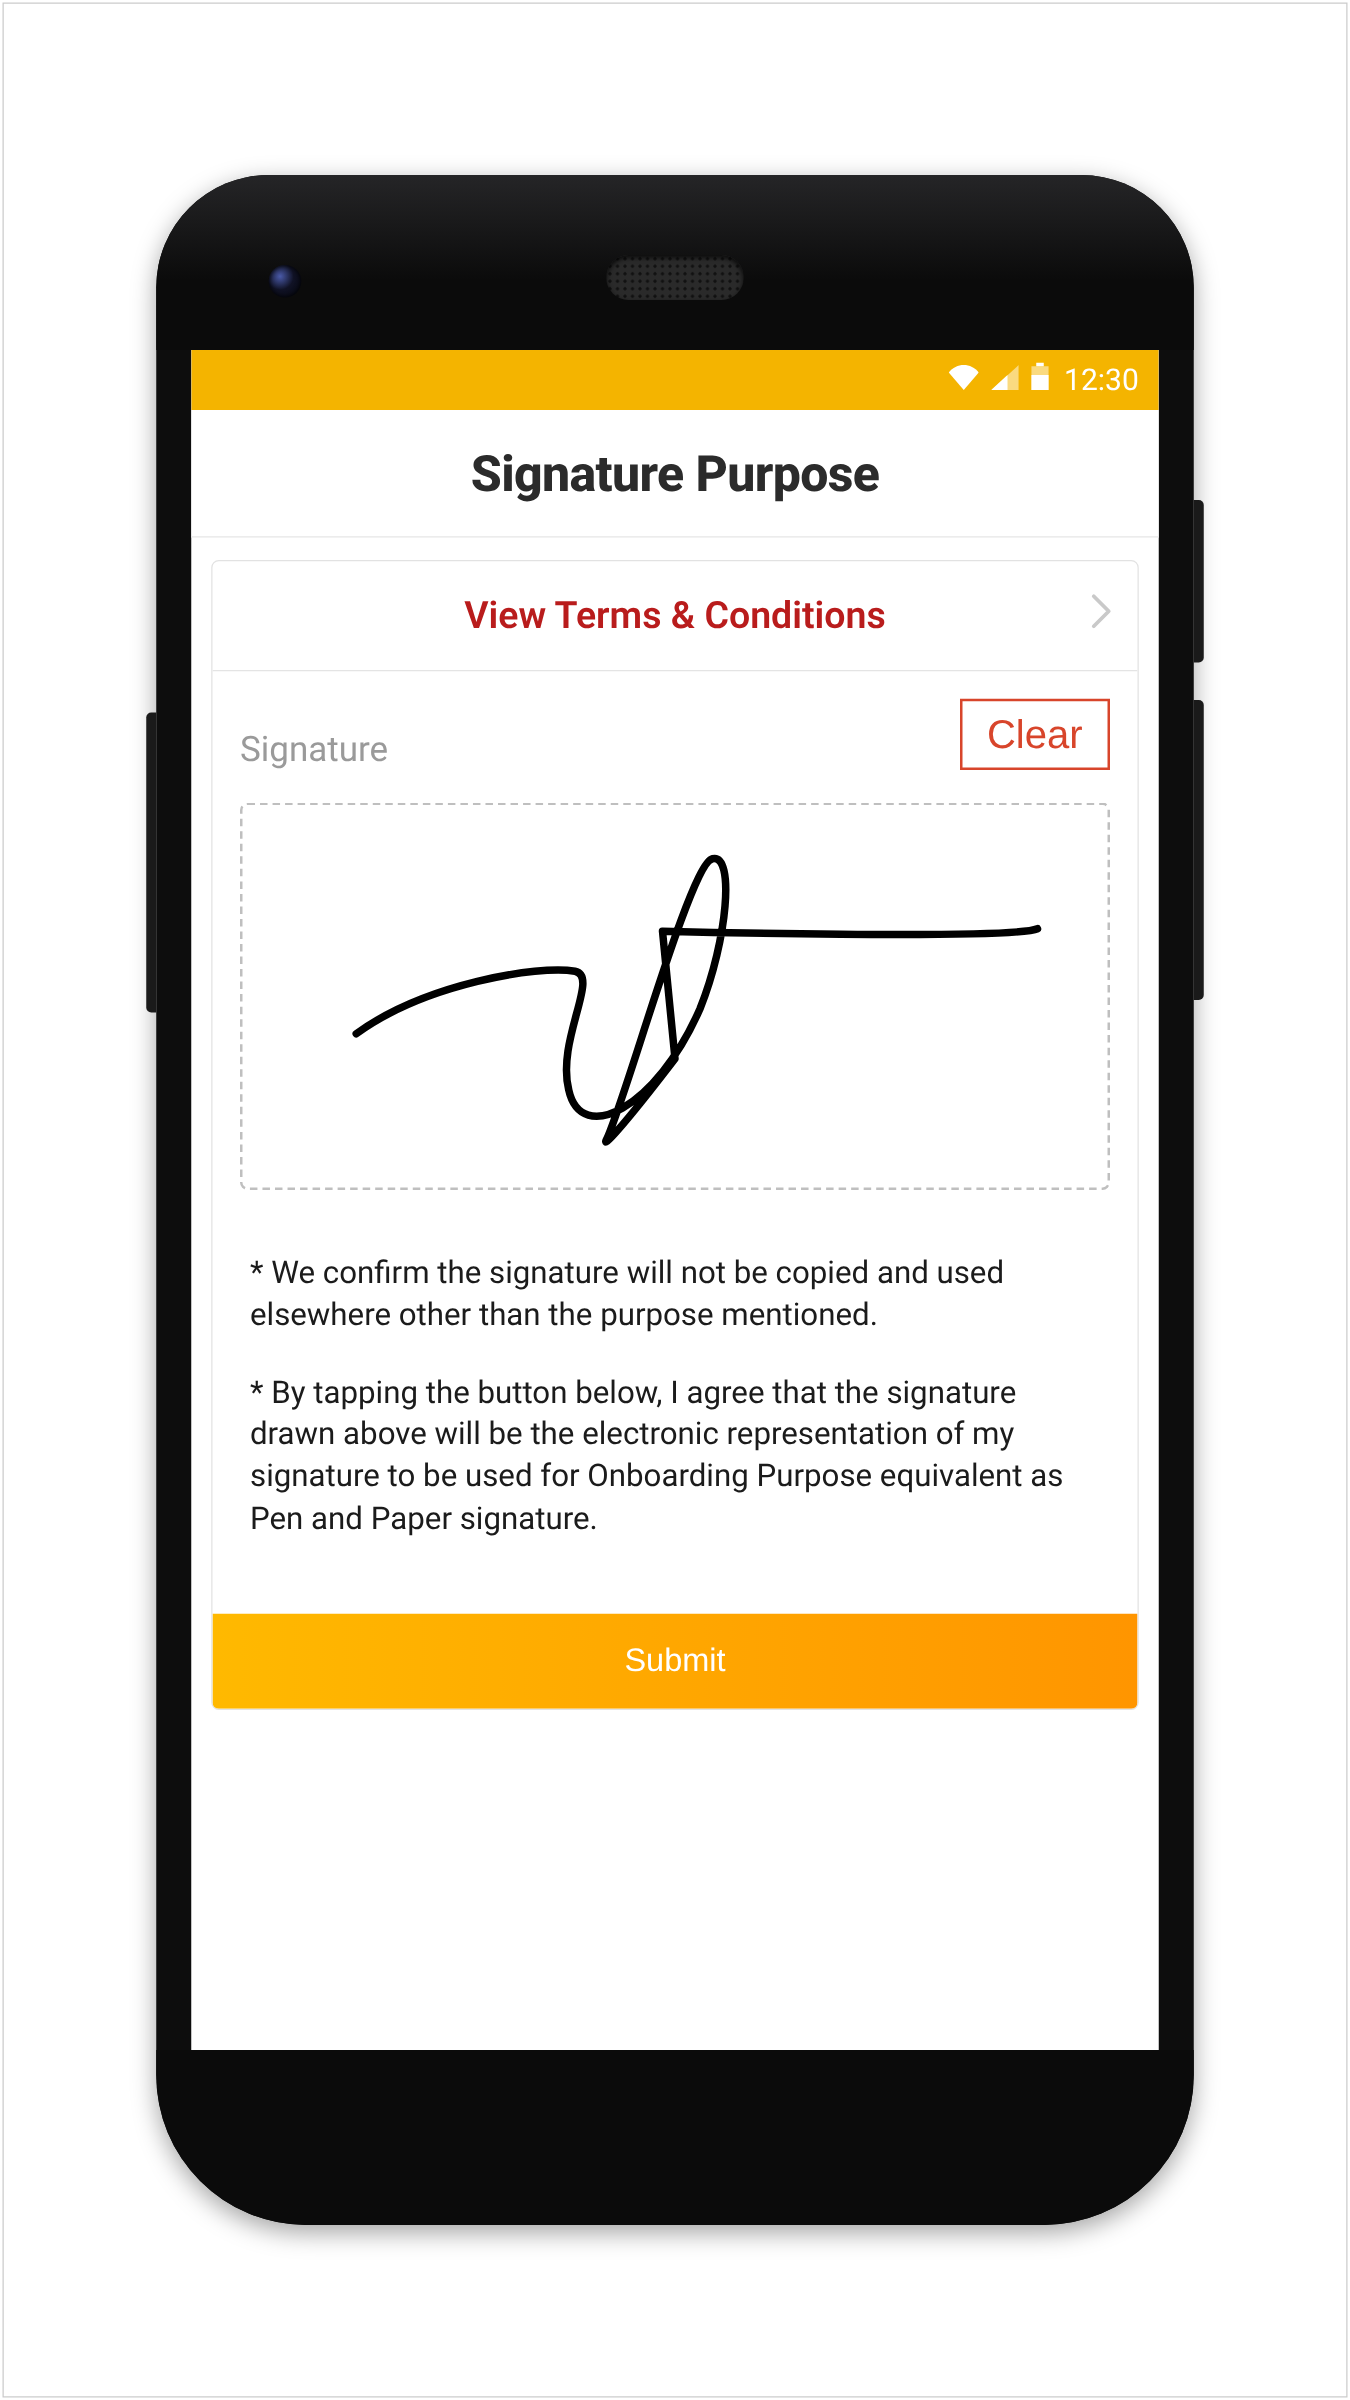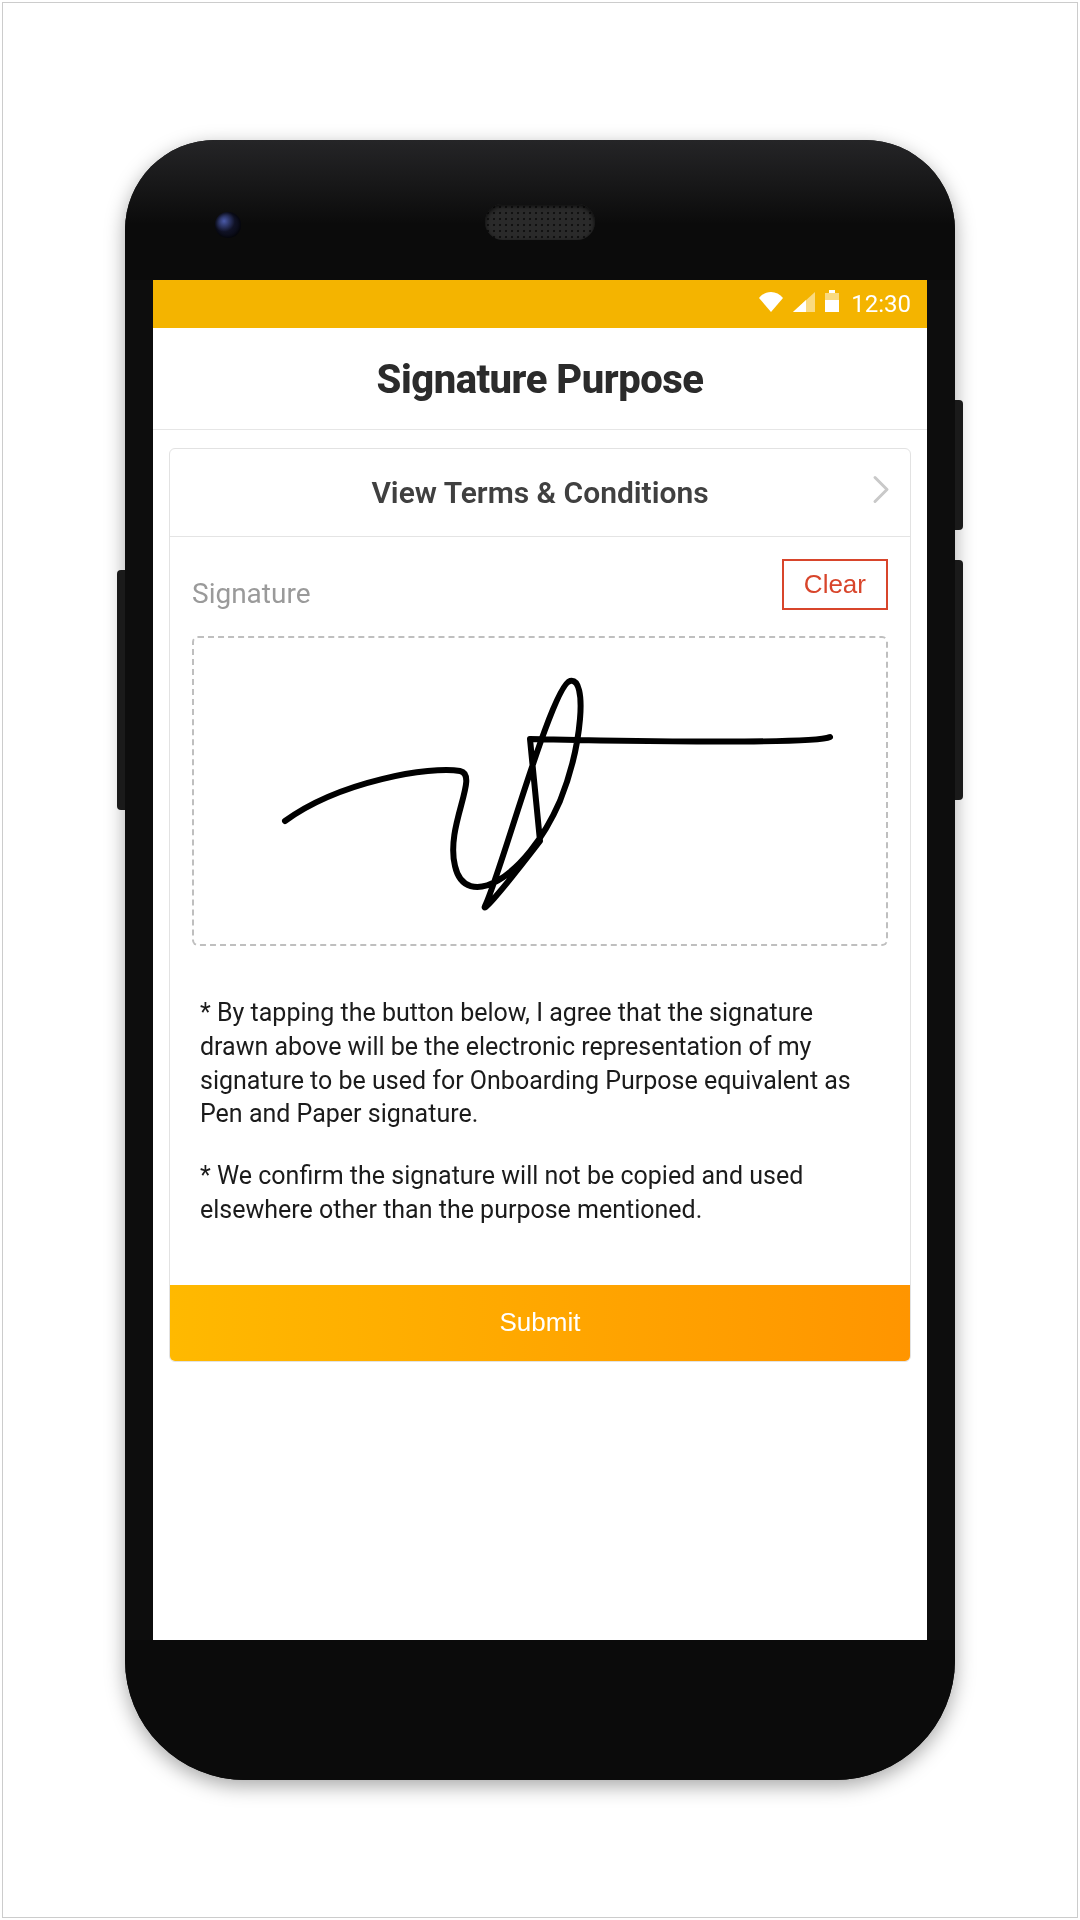--- a/index.html
+++ b/index.html
@@ -142,21 +142,21 @@
   }
   .terms-row {
     display: flex;
     align-items: center;
     justify-content: center;
     position: relative;
     padding: 26px 18px;
     border-bottom: 1px solid #e4e4e4;
     font-size: 30px;
     font-weight: 600;
-    color: #404040;
+    color: #b91c1c;
     cursor: pointer;
   }
   .terms-chevron {
     position: absolute;
     right: 20px;
     top: 50%;
     transform: translateY(-50%);
     color: #c9c9c9;
   }
   .sig-header-row {
@@ -167,21 +167,21 @@
   }
   .sig-label {
     font-size: 28px;
     color: #9a9a9a;
     font-weight: 400;
   }
   .clear-btn {
     border: 2px solid #d8452b;
     background: #ffffff;
     color: #d8452b;
-    font-size: 26px;
+    font-size: 32px;
     font-weight: 500;
     padding: 8px 20px;
     cursor: pointer;
   }
   .sig-pad-wrap {
     padding: 16px 22px 0 22px;
   }
   .sig-pad {
     border: 2px dashed #bfbfbf;
     border-radius: 6px;
@@ -278,22 +278,22 @@
                          C 352 95, 358 26, 340 30
                          C 322 34, 270 225, 255 255
                          C 252 261, 264 250, 310 190
                          C 310 190, 300 88, 300 88
                          C 300 88, 580 95, 600 86" stroke="#000000" stroke-width="6" fill="none" stroke-linecap="round" stroke-linejoin="round"></path>
               </svg>
             </div>
           </div>
 
           <div class="disclaimer">
+            <p> * We confirm the signature will not be copied and used elsewhere other than the purpose mentioned.</p>
             <p>* By tapping the button below, I agree that the signature drawn above will be the electronic representation of my signature to be used for Onboarding Purpose equivalent as Pen and Paper signature.</p>
-            <p> * We confirm the signature will not be copied and used elsewhere other than the purpose mentioned.</p>
           </div>
 
           <button class="submit-btn">Submit</button>
 
         </div>
       </div>
 
     </div>
   </div>
 </div>

